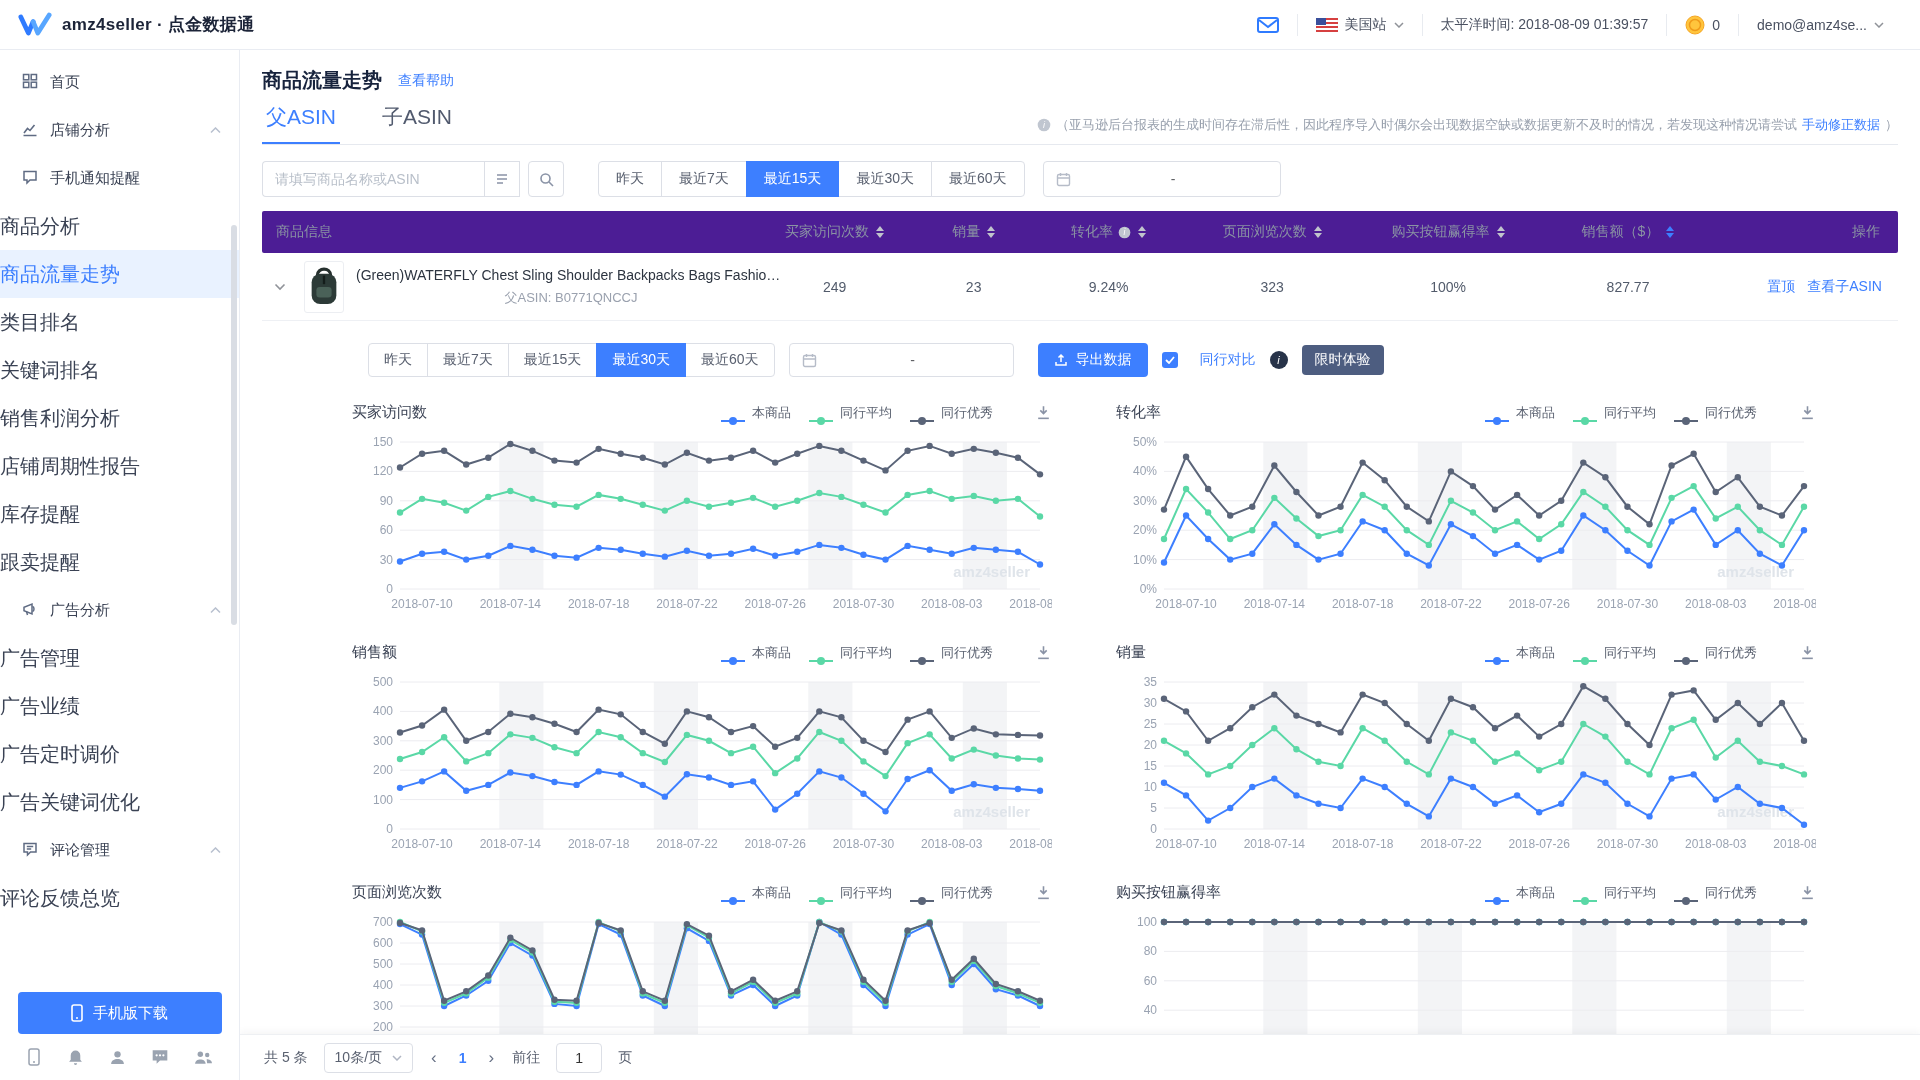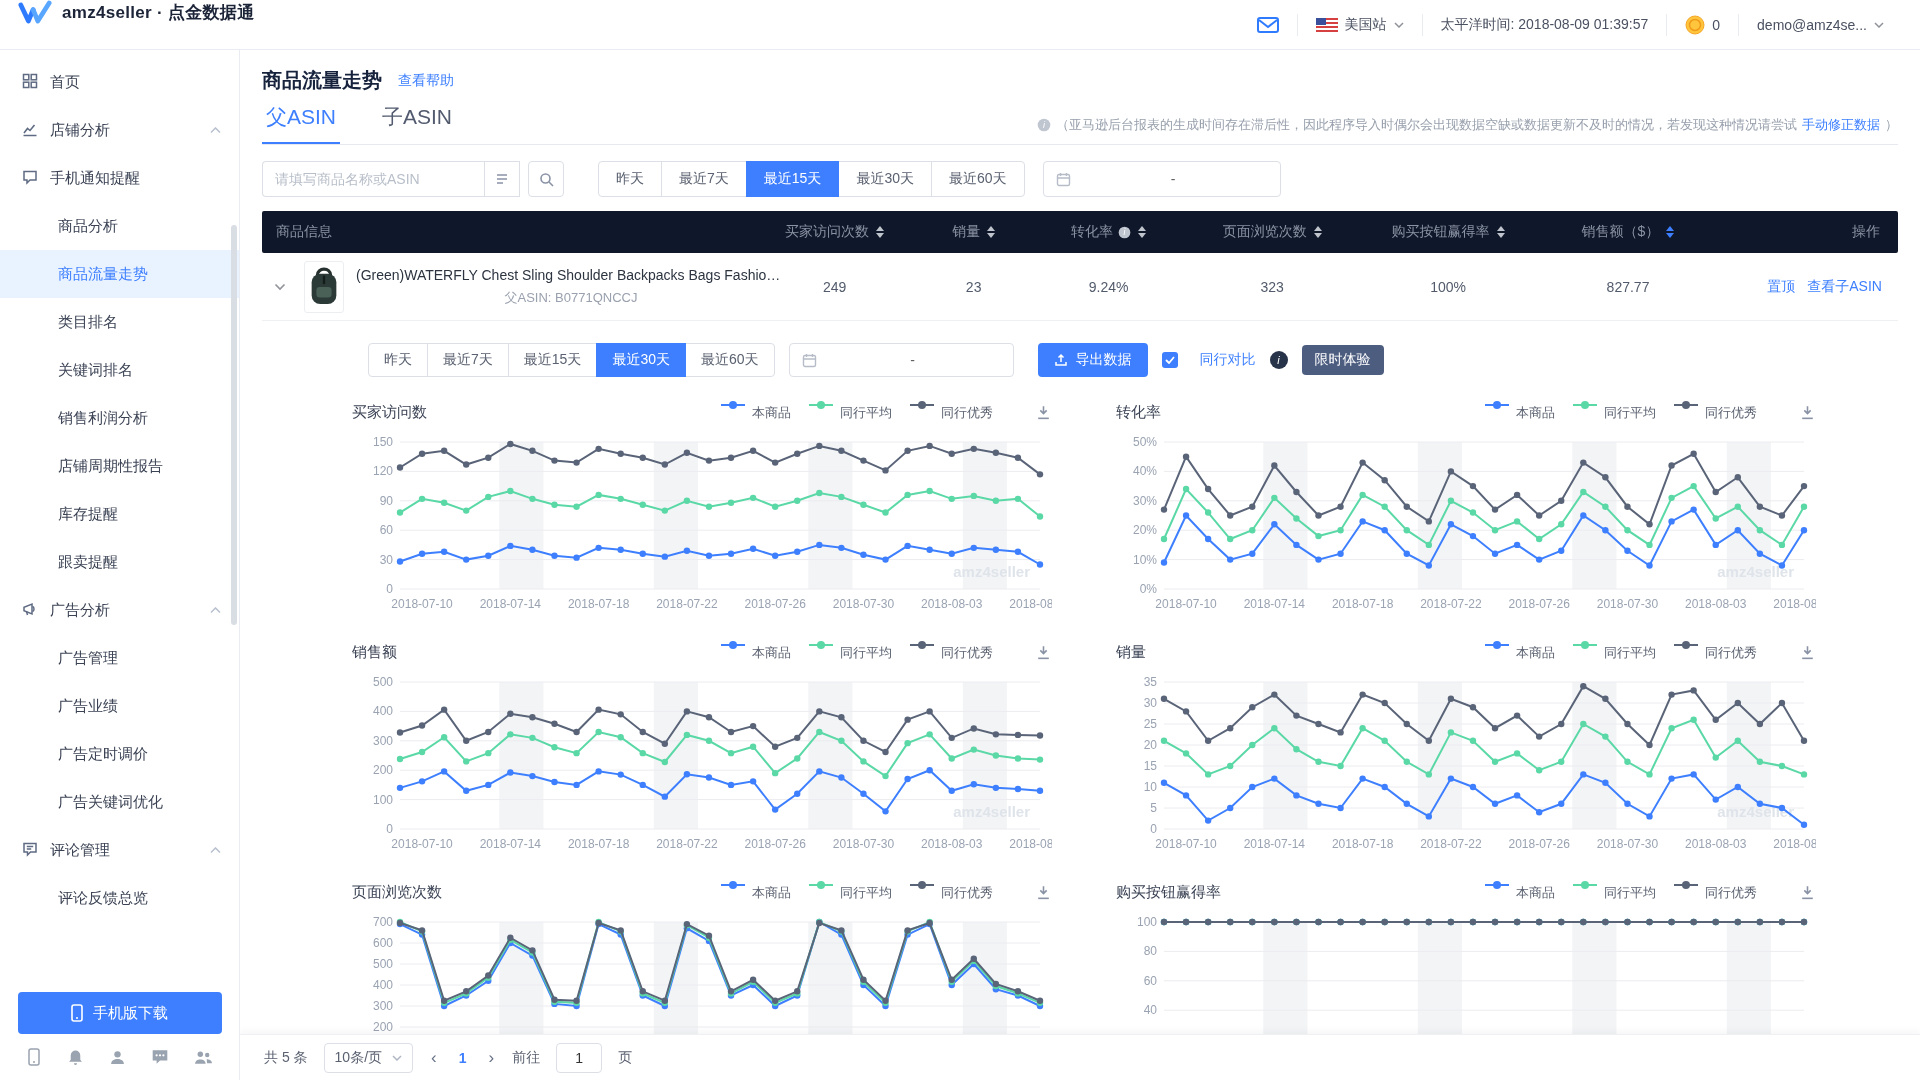--- a/index.html
+++ b/index.html
@@ -2,38 +2,38 @@
 <html><head>
 <meta charset="utf-8">
 <style>
 *{margin:0;padding:0;box-sizing:border-box}
 html,body{width:1920px;height:1080px;overflow:hidden;background:#fff;
   font-family:"Liberation Sans","DejaVu Sans",sans-serif;color:#333}
 a{text-decoration:none}
 button{font-family:inherit}
 
 
-.topbar{height:50px;display:flex;justify-content:space-between;align-items:flex-start;
+.topbar{height:50px;display:flex;justify-content:space-between;align-items:center;
   padding:0 18px;border-bottom:1px solid #e9ecf2;background:#fff;position:relative;z-index:6}
 .tb-left{display:flex;align-items:center;gap:10px}
 .brand-text{font-size:17px;font-weight:bold;color:#1c2438;letter-spacing:.3px}
 .tb-right{display:flex;align-items:center;height:100%}
 .tb-item{display:flex;align-items:center;gap:7px;padding:0 18px;font-size:14px;color:#4a5161;cursor:pointer;height:100%}
 .tb-sep{width:1px;height:22px;background:#e8ebf0}
 .coin-num{font-size:14px;color:#4a5161}
 
 
 .app{display:flex;height:1030px}
 .sidebar{width:240px;background:#fff;border-right:1px solid #e9ecf2;position:relative;
   display:flex;flex-direction:column;flex-shrink:0}
 .sb-nav{padding-top:8px;flex:1}
 .sb-item{height:48px;display:flex;align-items:center;gap:12px;padding:0 18px 0 22px;
   font-size:15px;color:#3a4254;cursor:pointer}
 .sb-item .chev{margin-left:auto}
-.sb-child{height:48px;display:flex;align-items:center;padding-left:58px;font-size:15px;color:#3a4254;cursor:pointer}
+.sb-child{height:48px;display:flex;align-items:center;font-size:20px;color:#3a4254;cursor:pointer}
 .sb-child.active{background:#e9f2ff;color:#3d7fff}
 .sb-bottom{padding-bottom:8px}
 .dl-btn{display:flex;align-items:center;justify-content:center;gap:10px;width:204px;height:42px;
   margin:0 auto 14px;background:#3d7fff;color:#fff;border:none;border-radius:4px;font-size:15px;cursor:pointer}
 .sb-icons{display:flex;justify-content:space-between;align-items:center;padding:0 26px 6px}
 .sb-icons span{cursor:pointer;display:flex}
 .sb-scroll{position:absolute;right:2px;top:175px;width:6px;height:400px;background:#d9dde4;border-radius:3px;cursor:pointer}
 
 .main{flex:1;position:relative;overflow:hidden;padding:0 22px;background:#fff}
 
@@ -62,21 +62,21 @@
   cursor:pointer;margin-left:-1px}
 .btn-group .gbtn:first-child{border-radius:4px 0 0 4px;margin-left:16px}
 .btn-group .gbtn:last-child{border-radius:0 4px 4px 0}
 .gbtn.active{background:#3d7fff;border-color:#3d7fff;color:#fff;position:relative;z-index:1}
 .date-box{width:238px;height:36px;border:1px solid #dcdfe6;border-radius:4px;display:flex;
   align-items:center;gap:8px;padding:0 12px;font-size:14px;cursor:pointer;background:#fff}
 .date-box .dash{flex:1;text-align:center;color:#606266}
 
 
 .tbl-head,.tbl-row{display:grid;grid-template-columns:30% 10% 7% 9.5% 10.5% 11% 11% 11%;align-items:center}
-.tbl-head{background:#0f172a;height:42px;border-radius:2px}
+.tbl-head{background:#4c1d95;height:42px;border-radius:2px}
 .th{display:flex;align-items:center;justify-content:center;font-size:14px;color:#8a93a3;gap:5px}
 .th.c0{justify-content:flex-start;padding-left:14px}
 .th.c7{justify-content:flex-end;padding-right:18px}
 .sort{display:inline-flex;flex-direction:column;gap:2px;margin-left:2px;cursor:pointer}
 .sort i{width:0;height:0;border-left:4px solid transparent;border-right:4px solid transparent;display:block}
 .sort .up{border-bottom:5px solid #c0c4cc}
 .sort .dn{border-top:5px solid #c0c4cc}
 .sort.blue .up{border-bottom-color:#3d7fff}
 .sort.blue .dn{border-top-color:#3d7fff}
 .tbl-row{height:68px;border-bottom:1px solid #eef0f4}
@@ -99,21 +99,21 @@
   font-size:14px;display:flex;align-items:center;gap:8px;cursor:pointer;margin-left:10px}
 .cmp{display:flex;align-items:center;gap:22px;color:#3d7fff;font-size:14px;cursor:pointer}
 .cbx{width:16px;height:16px;background:#3d7fff;border-radius:3px;display:flex;align-items:center;justify-content:center}
 .info-dark{width:18px;height:18px;border-radius:50%;background:#273349;color:#fff;font-size:11px;
   display:flex;align-items:center;justify-content:center;font-style:italic;cursor:pointer}
 .trial{height:30px;padding:0 13px;background:#4d5d80;color:#fff;border:none;border-radius:4px;font-size:14px;cursor:pointer}
 .charts{display:grid;grid-template-columns:700px 700px;column-gap:64px;row-gap:24px;margin-top:26px}
 .chart-head{display:flex;align-items:center;margin-bottom:8px}
 .chart-title{font-size:15px;color:#3a4254}
 .chart-legend{margin-left:auto;display:flex;align-items:center;gap:18px}
-.lg{display:flex;align-items:flex-start;gap:7px;font-size:13px;color:#5a6170;cursor:pointer}
+.lg{display:flex;align-items:flex-end;gap:7px;font-size:13px;color:#5a6170;cursor:pointer}
 .lg-glyph{position:relative;width:24px;height:2px;background:currentColor;display:inline-block}
 .lg-glyph::after{content:"";position:absolute;left:8px;top:-3px;width:8px;height:8px;border-radius:50%;background:currentColor}
 .dl{margin-left:24px;cursor:pointer;display:flex}
 .tick{font-size:12px;fill:#9aa3b2}
 .wm{font-size:15px;fill:#dfe4ea;font-weight:bold}
 
 
 .pager{position:absolute;left:0;right:0;bottom:0;height:46px;background:#fff;display:flex;align-items:center;
   gap:16px;padding:0 24px;font-size:14px;color:#5a6170;border-top:1px solid #eef0f3;
   box-shadow:0 -2px 8px rgba(31,45,61,.05);z-index:5}

